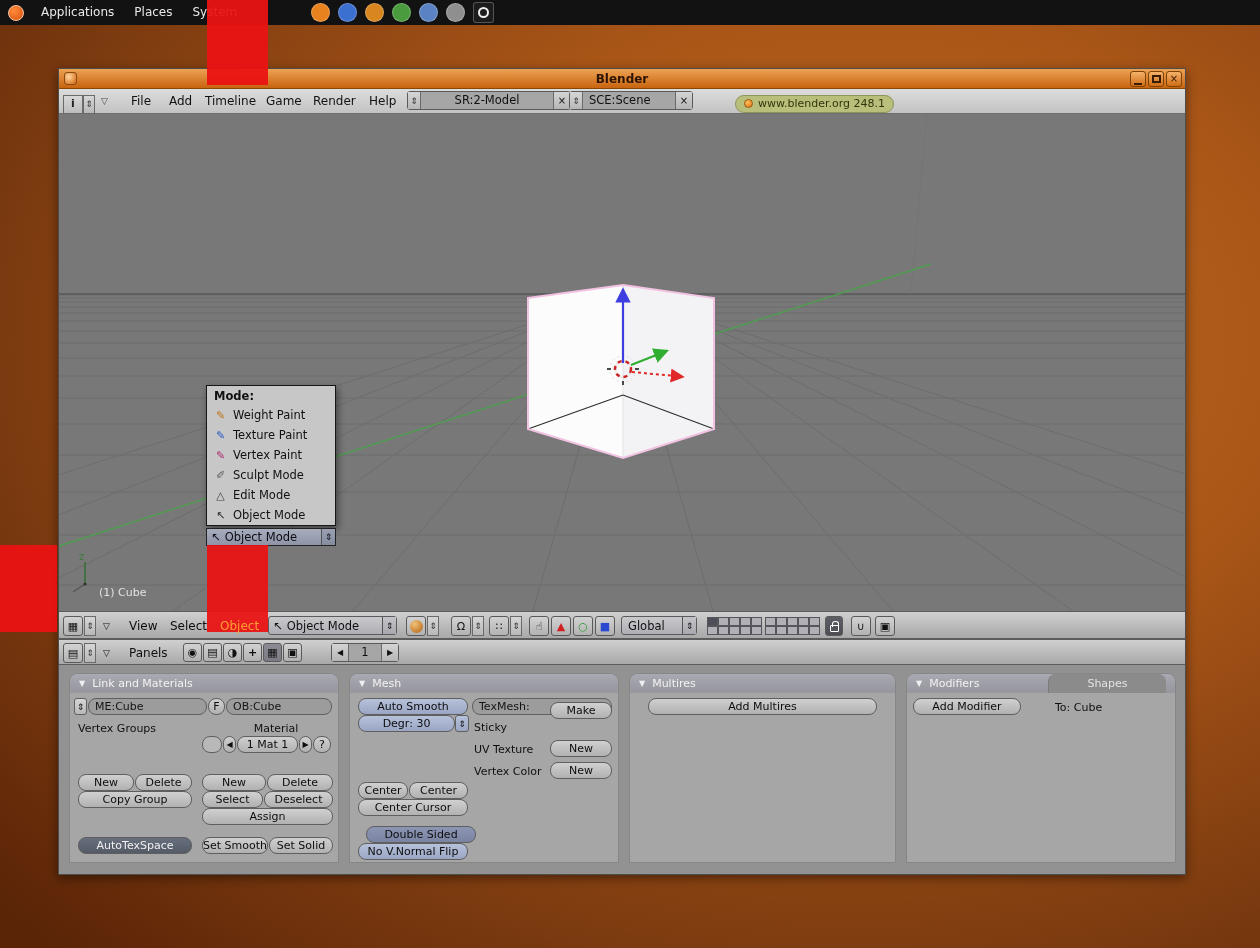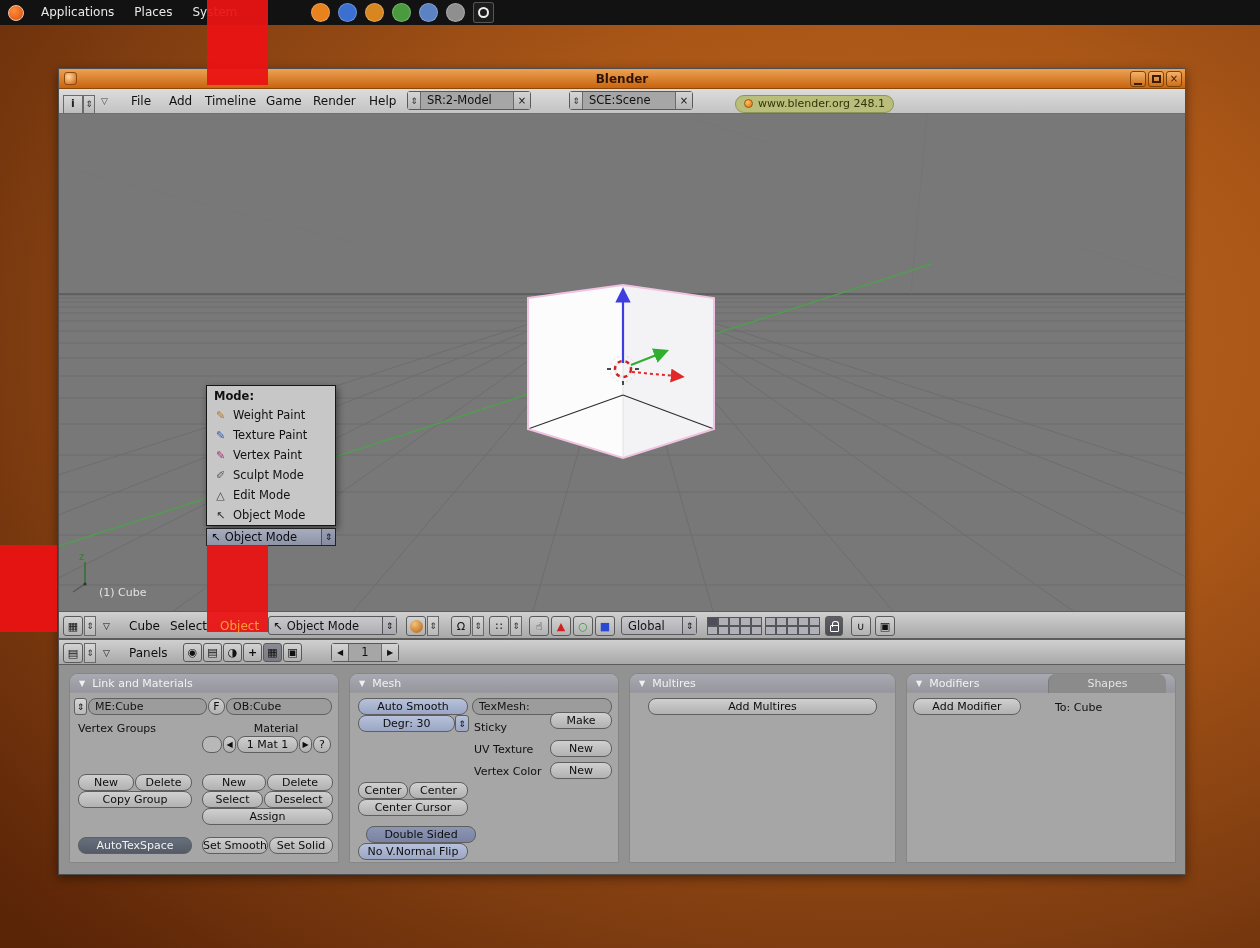--- a/index.html
+++ b/index.html
@@ -123,21 +123,21 @@
       <span class="habs tri" style="left:42px;">▽</span>
       <span class="habs" style="left:72px;">File</span>
       <span class="habs" style="left:110px;">Add</span>
       <span class="habs" style="left:146px;">Timeline</span>
       <span class="habs" style="left:207px;">Game</span>
       <span class="habs" style="left:254px;text-align:right;">Render</span>
       <span class="habs" style="left:310px;">Help</span>
       <span class="habs" style="left:348px;top:2px;">
         <span class="combo">
           <span class="spin" style="width:13px;height:17px;border:none;border-right:1px solid #6a6a6a;">⇕</span>
-          <span class="cfld" style="width:92px;">SR:2-Model</span>
+          <span class="cfld" style="width:132px;text-align:center;">SR:2-Model</span>
           <span class="xbtn">×</span>
         </span>
       </span>
       <span class="habs" style="left:510px;top:2px;">
         <span class="combo">
           <span class="spin" style="width:13px;height:17px;border:none;border-right:1px solid #6a6a6a;">⇕</span>
           <span class="cfld" style="width:92px;">SCE:Scene</span>
           <span class="xbtn">×</span>
         </span>
       </span>
@@ -263,21 +263,21 @@
         <span class="mcSpin">⇕</span>
       </div>
 
       <span class="objLabel">(1) Cube</span>
     </div>
 
     <div class="hbar vph">
       <span class="mbtn" style="left:4px;">▦</span>
       <span class="spin" style="position:absolute;left:25px;top:4px;width:12px;height:20px;">⇕</span>
       <span class="menu tri" style="left:44px;">▽</span>
-      <span class="menu" style="left:70px;">Cube</span>
+      <span class="menu" style="left:70px;">View</span>
       <span class="menu" style="left:111px;">Select</span>
       <span class="menu hl" style="left:161px;">Object</span>
       <span class="combo" style="position:absolute;left:209px;top:4px;width:129px;padding-left:4px;gap:4px;">
         <span>↖</span>
         <span>Object Mode</span>
         <span class="mcSpin" style="background:linear-gradient(#c4c4c8,#a8a8b0);">⇕</span>
       </span>
       <span class="mbtn" style="left:347px;">
           <span class="sphere"></span>
         </span>
@@ -377,21 +377,21 @@
       <div class="panel" style="left:290px;width:270px;">
         <div class="phead">
           <span class="parrow">▼</span>
           <span>Mesh</span>
         </div>
         <span class="btn blue" style="left:8px;top:24px;width:110px;">Auto Smooth</span>
         <span class="btn blue" style="left:8px;top:41px;width:97px;">Degr: 30</span>
         <span class="pspin blue" style="left:105px;top:41px;width:14px;height:17px;">⇕</span>
         <span class="fld2" style="left:122px;top:24px;width:140px;">TexMesh:</span>
         <span class="lbl" style="left:124px;top:47px;">Sticky</span>
-        <span class="btn" style="left:200px;top:38px;width:62px;">Make</span>
+        <span class="btn" style="left:200px;top:28px;width:62px;">Make</span>
         <span class="lbl" style="left:124px;top:69px;">UV Texture</span>
         <span class="btn" style="left:200px;top:66px;width:62px;">New</span>
         <span class="lbl" style="left:124px;top:91px;">Vertex Color</span>
         <span class="btn" style="left:200px;top:88px;width:62px;">New</span>
         <span class="btn" style="left:8px;top:108px;width:50px;">Center</span>
         <span class="btn" style="left:59px;top:108px;width:59px;">Center New</span>
         <span class="btn" style="left:8px;top:125px;width:110px;">Center Cursor</span>
         <span class="btn bluedn" style="left:16px;top:152px;width:110px;">Double Sided</span>
         <span class="btn blue" style="left:8px;top:169px;width:110px;">No V.Normal Flip</span>
       </div>

